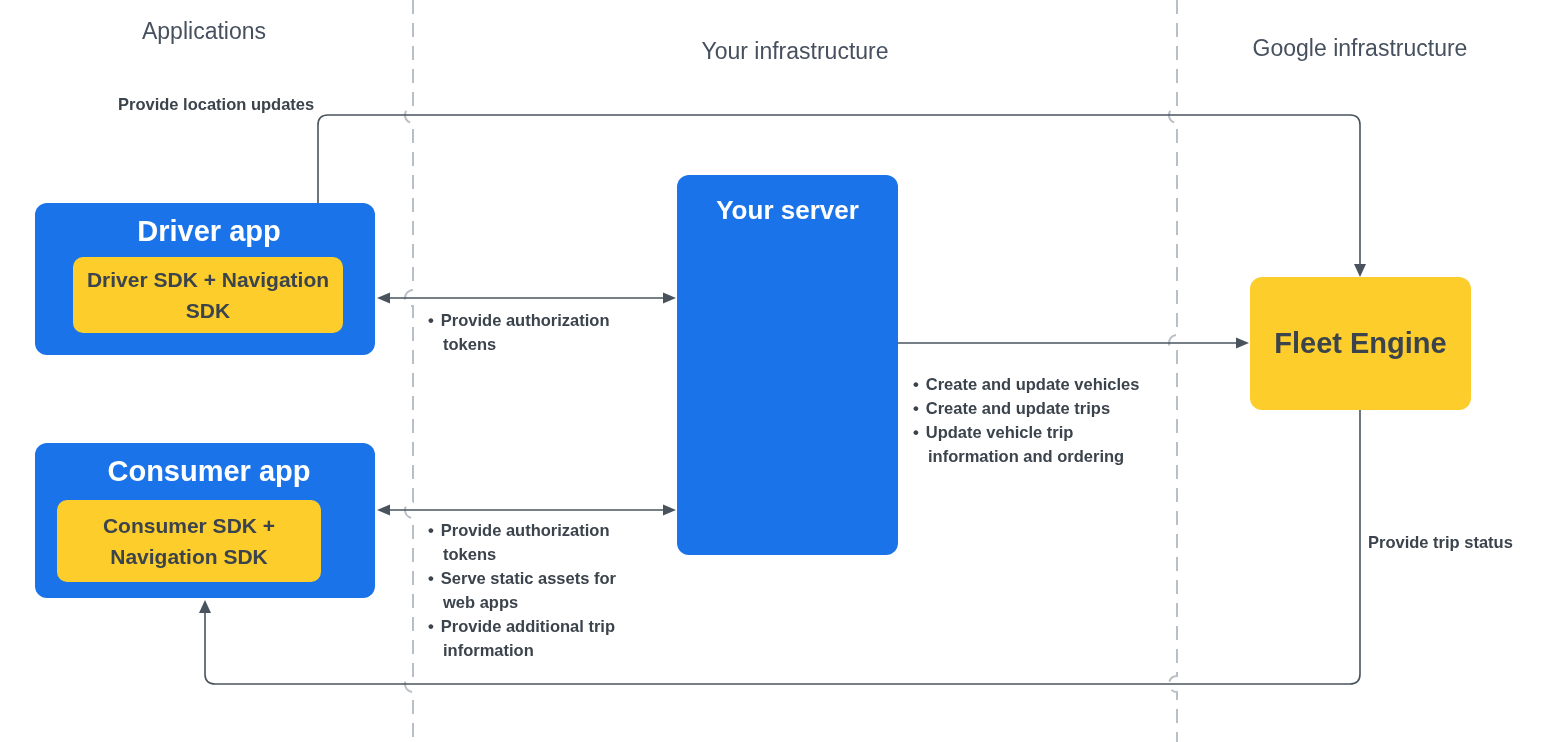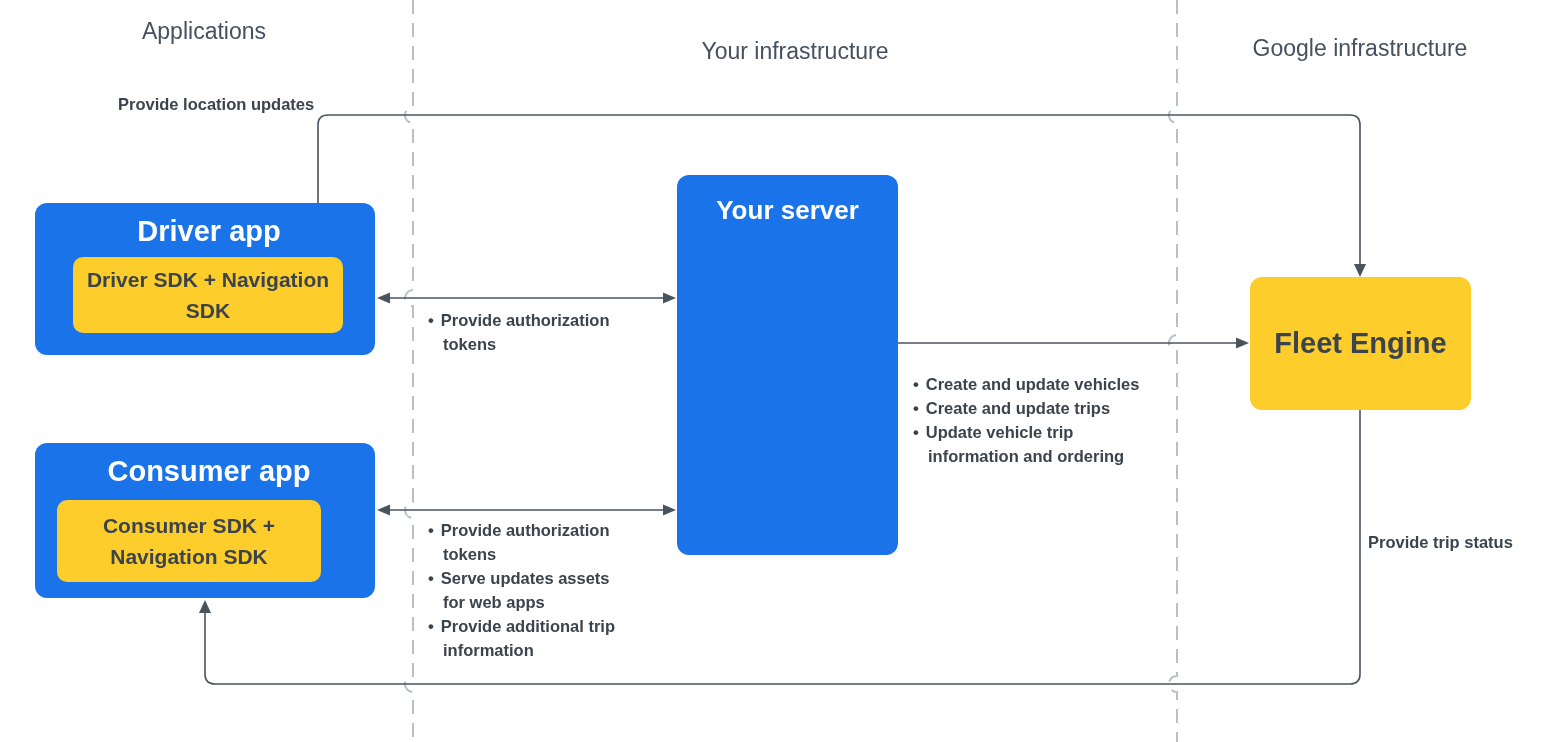--- a/index.html
+++ b/index.html
@@ -116,21 +116,21 @@
   </div>
 
   <div class="fleet" style="left:1250px;top:277px;width:221px;height:133px;">Fleet Engine</div>
 
   <ul class="bullets" style="left:428px;top:308px;width:222px;">
       <li>Provide authorization tokens</li>
     </ul>
 
   <ul class="bullets" style="left:428px;top:518px;width:196px;">
       <li>Provide authorization tokens</li>
-      <li>Serve updates assets for web apps</li>
+      <li>Serve static assets for web apps</li>
       <li>Provide additional trip information</li>
     </ul>
 
   <ul class="bullets" style="left:913px;top:349px;width:252px;margin-top:23px;">
       <li>Create and update vehicles</li>
       <li>Create and update trips</li>
       <li>Update vehicle trip information and ordering</li>
     </ul>
 
 </div>

